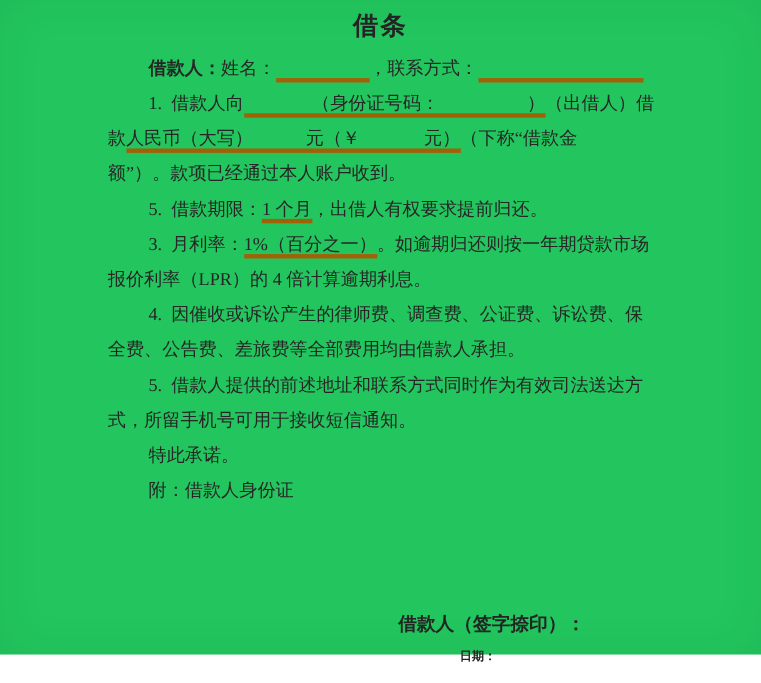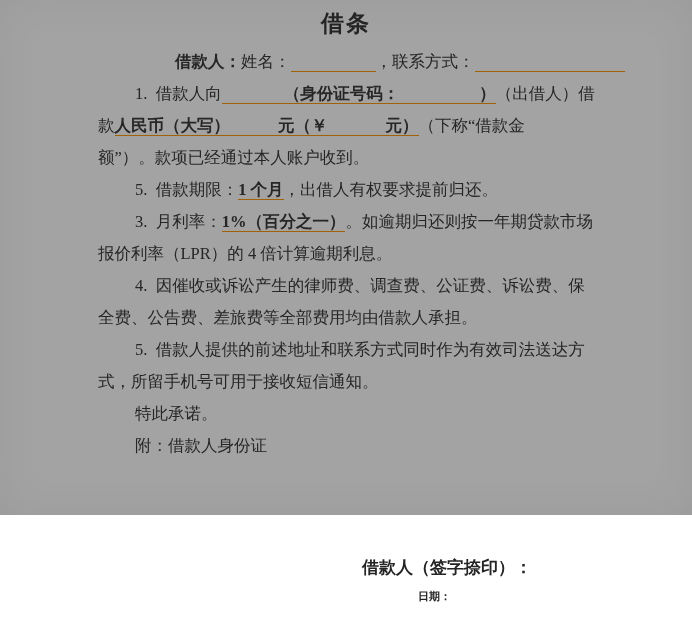--- a/index.html
+++ b/index.html
@@ -4,22 +4,22 @@
 <style>
   html,body{margin:0;padding:0;}
   body{
     width:692px;height:621px;
     background:#ffffff;
     overflow:hidden;
     font-family:"Liberation Serif","DejaVu Serif",serif;
   }
   .page{
     position:relative;
-    width:692px;height:515px;
-    background:#a3a3a3;
+    width:692px;height:595px;
+    background:#22c55e;
     box-shadow:inset 0 0 45px rgba(0,0,0,0.05);
   }
   .title{
     position:absolute;
     top:8px;left:0;right:0;
     text-align:center;
     font-size:23px;
     font-weight:bold;
     color:#242424;
     letter-spacing:2px;
@@ -28,23 +28,23 @@
     position:absolute;
     left:98px;top:46px;right:14px;
   }
   .line{
     white-space:pre;
     line-height:32px;
     font-size:16.5px;
     color:#262626;
   }
   .indent{padding-left:37px;}
-  .u{border-bottom:1px solid #a16207;font-weight:bold;}
+  .u{border-bottom:4px solid #a16207;}
   .gap{display:inline-block;height:2px;}
-  .b{font-weight:bold;margin-left:40px;}
+  .b{font-weight:bold;}
   .sig{
     position:absolute;
     left:334px;top:556px;
     font-size:17px;
     font-weight:bold;
     color:#242424;
     white-space:pre;
     margin-left:28px;
   }
   .date{

